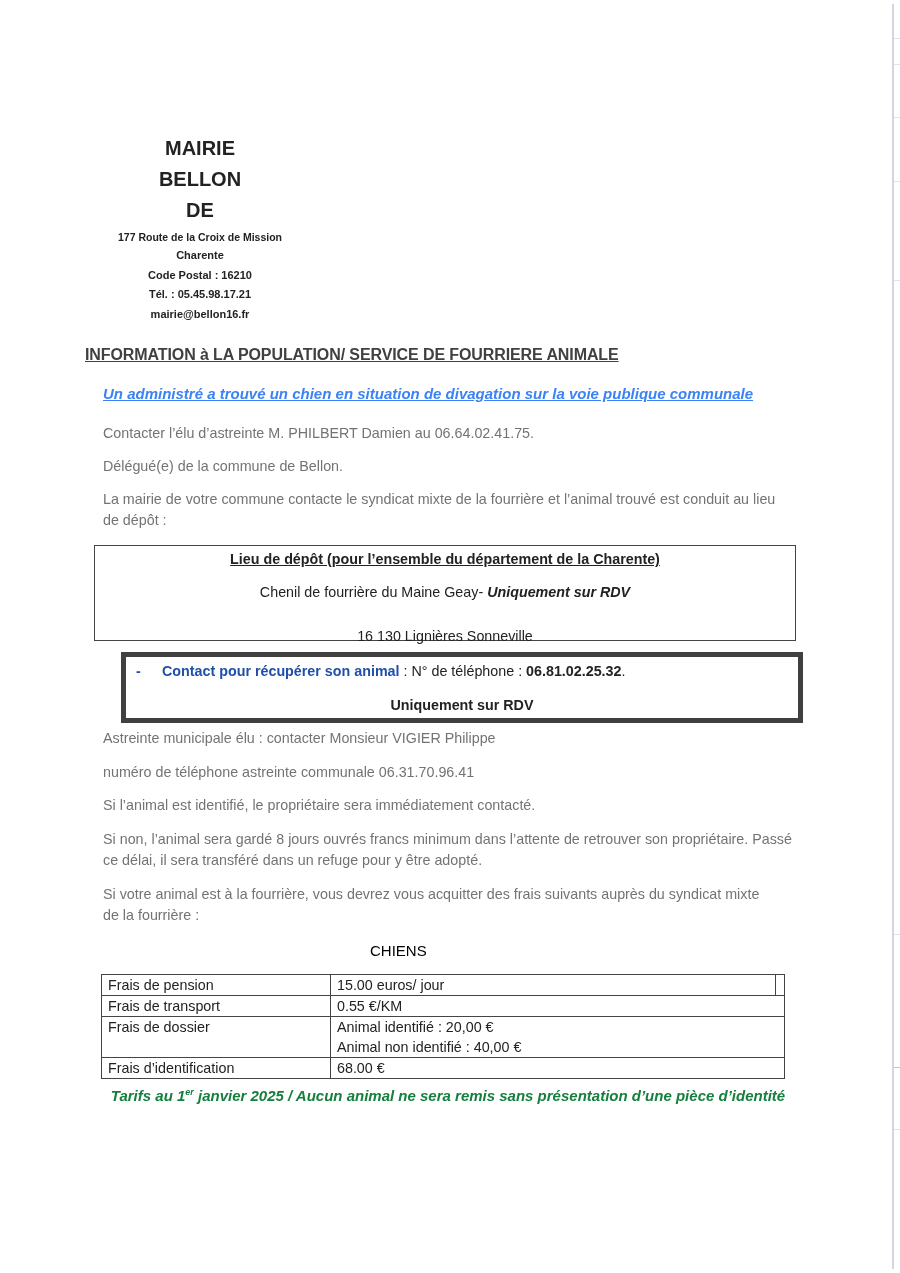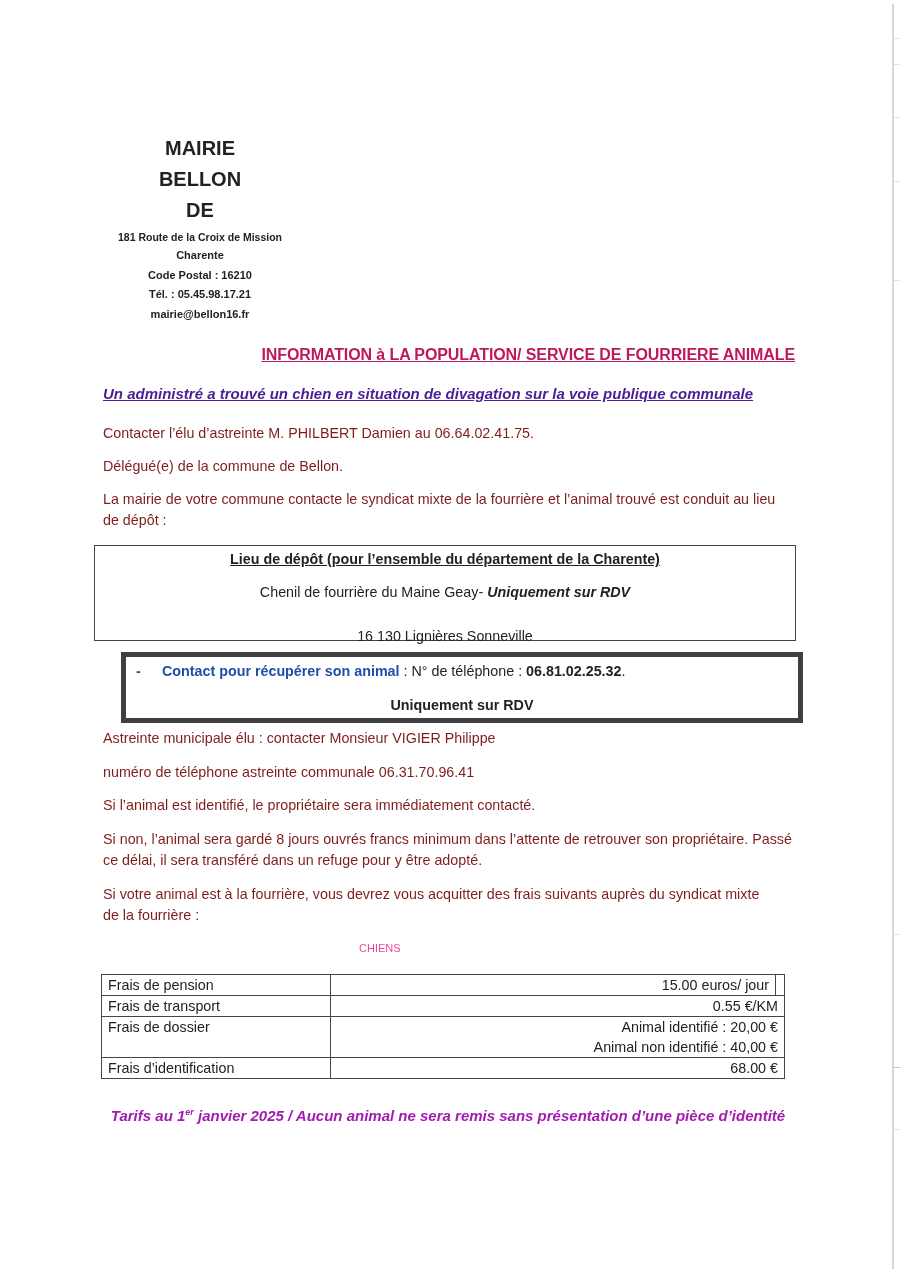--- a/index.html
+++ b/index.html
@@ -9,69 +9,69 @@
   }
   .page-edge { position: absolute; left: 892px; top: 4px; width: 2px; height: 1265px; background: #d3d6de; }
   .edge-tick { position: absolute; left: 894px; width: 6px; height: 1px; background: #dfe2e8; }
   .edge-tick.cyan { background: #8fd8e6; }
 
   .header { position: absolute; left: 100px; top: 133px; width: 200px; text-align: center; }
   .h-big { font-weight: bold; font-size: 20px; line-height: 31px; color: #222; }
   .h-small { font-weight: bold; font-size: 10.5px; line-height: 18px; color: #222; }
   .h-mid { font-weight: bold; font-size: 11px; line-height: 19.5px; color: #222; }
 
-  .title { position: absolute; left: 95px; top: 346px; width: 700px; text-align: right;
-    font-weight: bold; font-size: 16px; text-decoration: underline; color: #be185d; letter-spacing: -0.1px; }
+  .title { position: absolute; left: 85px; top: 346px; width: 700px; text-align: left;
+    font-weight: bold; font-size: 16px; text-decoration: underline; color: #404040; letter-spacing: -0.1px; }
   .subtitle { position: absolute; left: 103px; top: 385px; width: 690px;
-    font-weight: bold; font-style: italic; font-size: 15px; text-decoration: underline; color: #4c1d95; }
+    font-weight: bold; font-style: italic; font-size: 15px; text-decoration: underline; color: #3b82f6; }
 
-  .para { position: absolute; left: 103px; width: 700px; font-size: 14.3px; line-height: 21px; color: #7f1d1d; }
+  .para { position: absolute; left: 103px; width: 700px; font-size: 14.3px; line-height: 21px; color: #737373; }
 
   .box1 { position: absolute; left: 94px; top: 545px; width: 700px; height: 94px; border: 1px solid #444; }
   .box1 .l { position: absolute; left: 0; width: 100%; text-align: center; font-size: 14.3px; color: #222; }
   .box1 .l1 { top: 5px; font-weight: bold; text-decoration: underline; }
   .box1 .l2 { top: 38px; }
   .box1 .l3 { top: 82px; }
 
   .box2 { position: absolute; left: 121px; top: 652px; width: 672px; height: 61px; border: 5px solid #404040; }
   .box2 .r1 { position: absolute; left: 10px; top: 6px; font-size: 14.3px; color: #222; }
   .box2 .dash { color: #1f4fa8; font-weight: bold; display: inline-block; width: 26px; }
   .box2 .blue { color: #1f4fa8; font-weight: bold; }
   .box2 .r2 { position: absolute; left: 0; top: 40px; width: 100%; text-align: center; font-weight: bold; font-size: 14.3px; color: #222; }
 
-  .chiens { position: absolute; left: 359px; top: 942px; font-size: 11px; color: #ec4899; }
+  .chiens { position: absolute; left: 370px; top: 942px; font-size: 15px; color: #000000; }
 
   table.fees { position: absolute; left: 101px; top: 974px; width: 684px; border-collapse: collapse; font-size: 14.3px; color: #222; }
   table.fees td { border: 1px solid #444; padding: 0 6px; height: 20px; line-height: 20px; vertical-align: top; }
   table.fees td.c1 { width: 216px; }
-  table.fees td.c2 { text-align: right; margin-left: 39px; }
+  table.fees td.c2 { text-align: left; margin-left: 39px; }
   table.fees td.c3 { width: 8px; padding: 0; }
 
   .footer { position: absolute; left: 103px; top: 1080px; width: 690px; text-align: center;
-    font-weight: bold; font-style: italic; font-size: 15px; line-height: 25px; color: #a21caf; margin-top: 20px; }
+    font-weight: bold; font-style: italic; font-size: 15px; line-height: 25px; color: #15803d; }
   .footer sup { font-size: 9px; }
 </style>
 </head>
 <body>
 
 <div class="page-edge"></div>
 <div class="edge-tick" style="top:38px"></div>
 <div class="edge-tick" style="top:64px"></div>
 <div class="edge-tick" style="top:117px"></div>
 <div class="edge-tick" style="top:181px"></div>
 <div class="edge-tick" style="top:280px"></div>
 <div class="edge-tick" style="top:934px"></div>
 <div class="edge-tick cyan" style="top:1067px"></div>
 <div class="edge-tick" style="top:1129px"></div>
 
 <div class="header">
   <div class="h-big">MAIRIE</div>
   <div class="h-big">BELLON</div>
   <div class="h-big">DE</div>
-  <div class="h-small" style="margin-top:2px">181 Route de la Croix de Mission</div>
+  <div class="h-small" style="margin-top:2px">177 Route de la Croix de Mission</div>
   <div class="h-mid">Charente</div>
   <div class="h-mid">Code Postal : 16210</div>
   <div class="h-mid">Tél. : 05.45.98.17.21</div>
   <div class="h-mid">mairie@bellon16.fr</div>
 </div>
 
 <div class="title">INFORMATION à LA POPULATION/ SERVICE DE FOURRIERE ANIMALE</div>
 <div class="subtitle">Un administré a trouvé un chien en situation de divagation sur la voie publique communale</div>
 
 <div class="para" style="top:423px">Contacter l’élu d’astreinte M. PHILBERT Damien au 06.64.02.41.75.</div>

